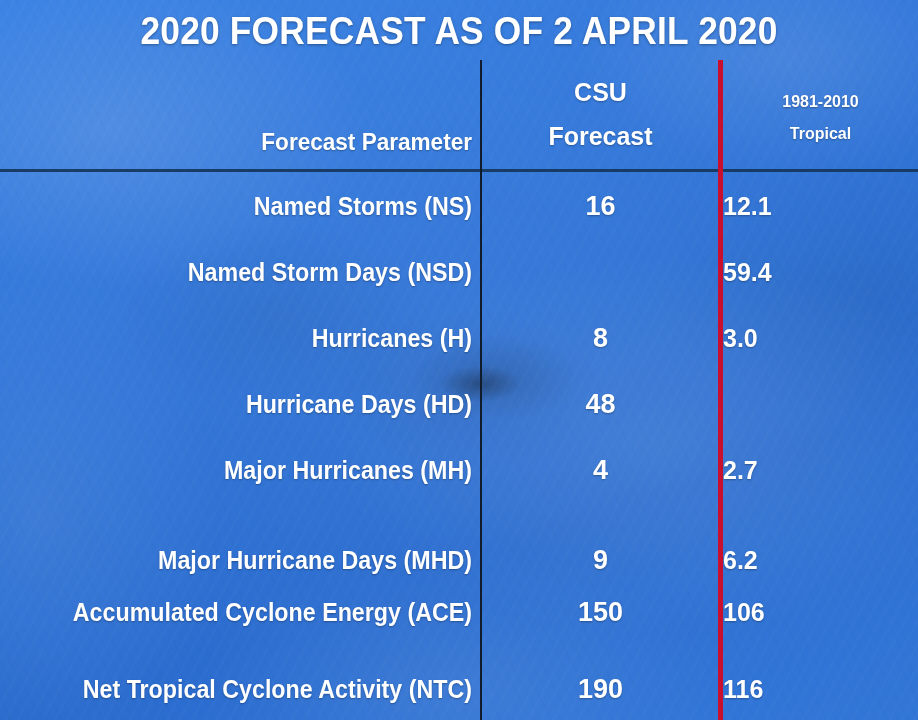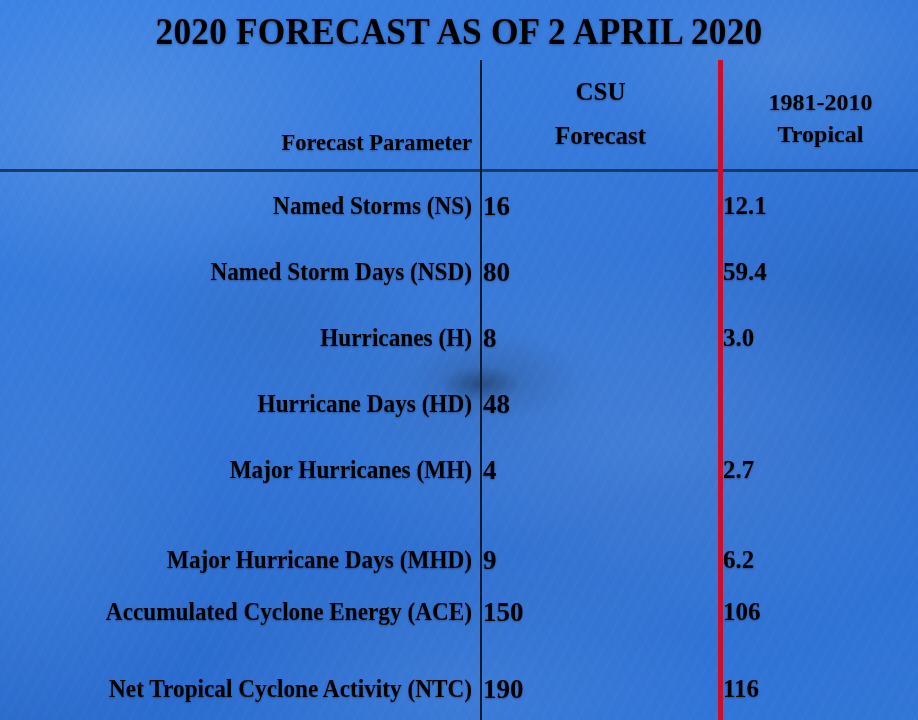--- a/index.html
+++ b/index.html
@@ -7,22 +7,22 @@
     margin: 0;
     padding: 0;
     background: #0a0a0a;
   }
 
   #slide {
     position: relative;
     width: 918px;
     height: 720px;
     overflow: hidden;
-    font-family: Liberation Serif, serif;
-    color: #000000;
+    font-family: Liberation Sans, sans-serif;
+    color: #ffffff;
     background-color: #2f74d8;
   }
 
   
   .bg-layer {
     position: absolute;
     inset: 0;
     pointer-events: none;
   }
   .bg-base {
@@ -135,21 +135,21 @@
     font-weight: 700;
     line-height: 44px;
     text-shadow: 0 1px 2px rgba(0,0,0,0.3);
   }
   .hdr-avg {
     position: absolute;
     left: 723px;
     top: 86px;
     width: 195px;
     text-align: center;
-    font-size: 24px;
+    font-size: 16px;
     font-weight: 700;
     line-height: 32px;
     text-shadow: 0 1px 2px rgba(0,0,0,0.3);
   }
   .hdr-csu div, .hdr-avg div { white-space: nowrap; }
 
   
   .row {
     position: absolute;
     left: 0;
@@ -166,21 +166,21 @@
     line-height: 34px;
     transform: scaleX(0.93);
     transform-origin: right center;
     text-shadow: 0 1px 2px rgba(0,0,0,0.30);
     white-space: nowrap;
   }
   .cell-csu {
     position: absolute;
     left: 483px;
     width: 235px;
-    text-align: left;
+    text-align: center;
     font-size: 27px;
     font-weight: 700;
     line-height: 34px;
     text-shadow: 0 1px 2px rgba(0,0,0,0.30);
   }
   .cell-avg {
     position: absolute;
     left: 723px;
     width: 215px;
     font-size: 25px;
@@ -219,21 +219,20 @@
   </div>
 
   <div class="row" style="top:189px">
     <div class="cell-param">Named Storms (NS)</div>
     <div class="cell-csu">16</div>
     <div class="cell-avg">12.1</div>
   </div>
 
   <div class="row" style="top:255px">
     <div class="cell-param">Named Storm Days (NSD)</div>
-    <div class="cell-csu">80</div>
     <div class="cell-avg">59.4</div>
   </div>
 
   <div class="row" style="top:321px">
     <div class="cell-param">Hurricanes (H)</div>
     <div class="cell-csu">8</div>
     <div class="cell-avg">3.0</div>
   </div>
 
   <div class="row" style="top:387px">

